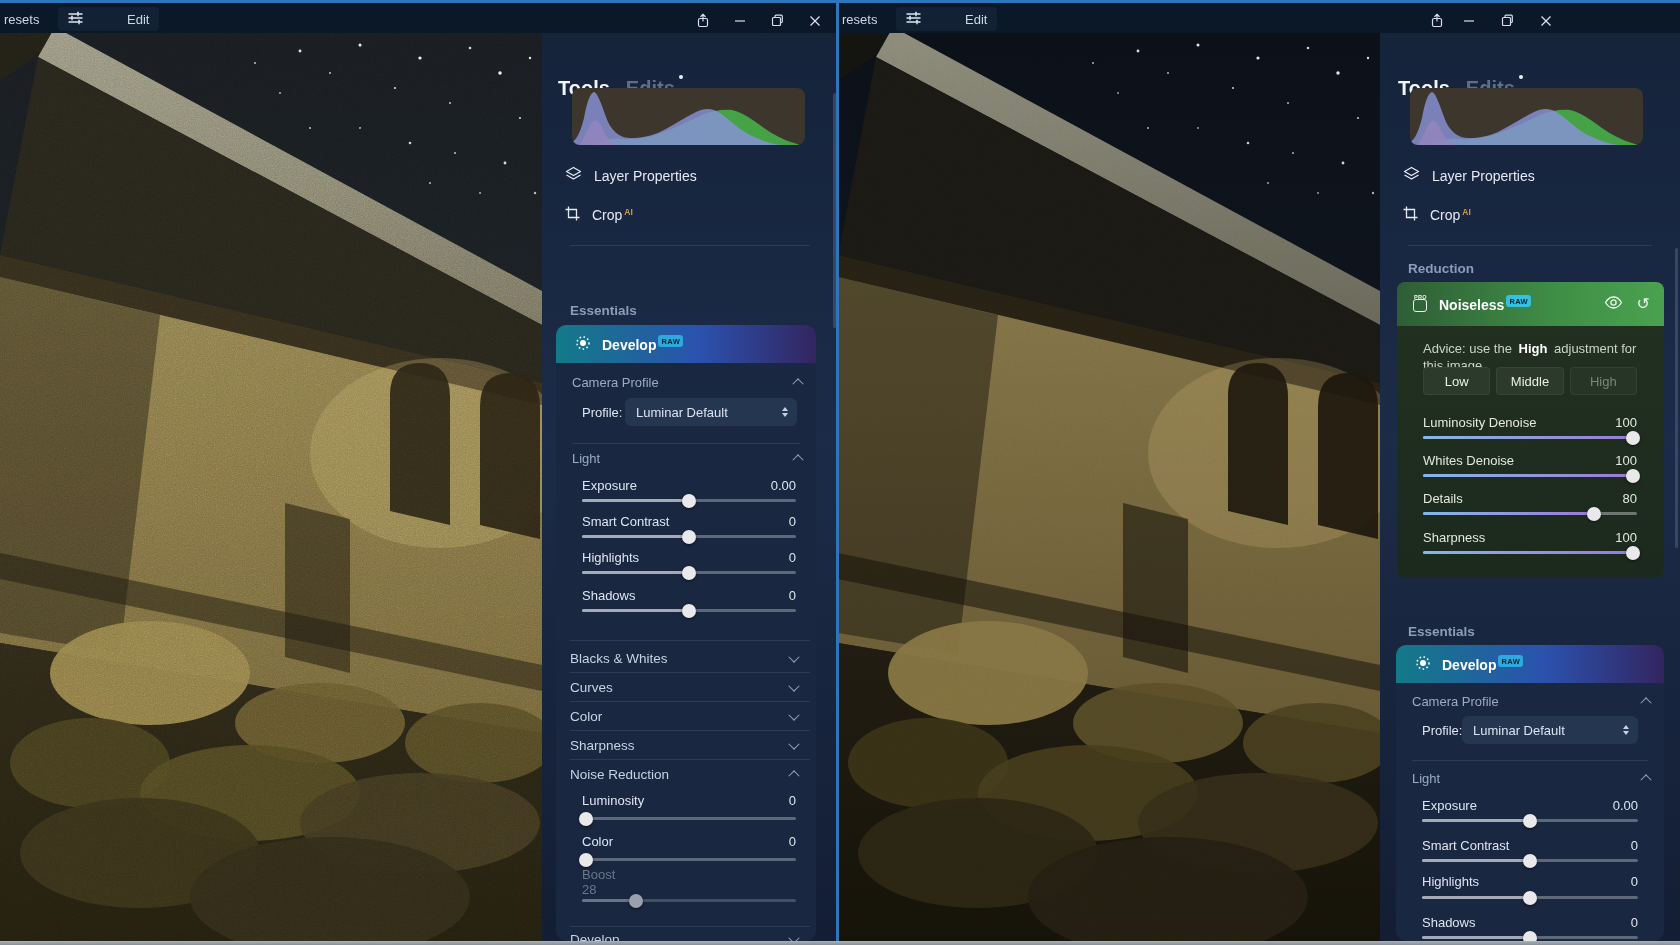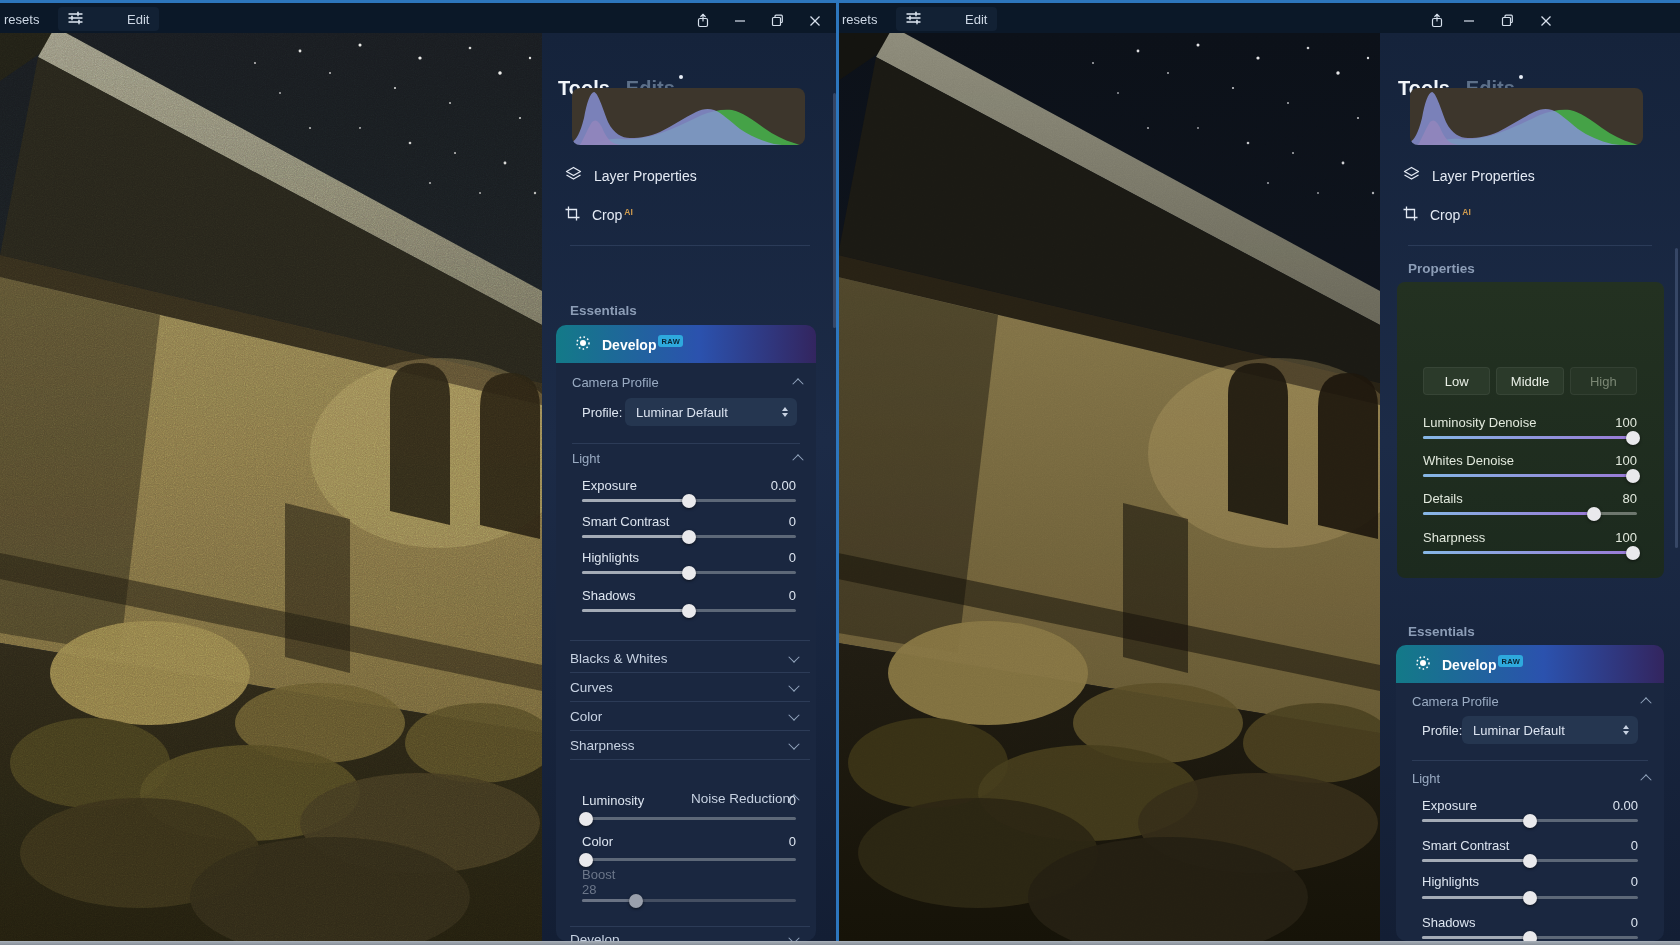--- a/index.html
+++ b/index.html
@@ -309,21 +309,21 @@
       <div class="grp" style="left:28px;right:40px;top:683px;">
         <span>Color</span>
           <span class="chev down"></span>
       </div>
       <div class="div" style="top:697px;"></div>
       <div class="grp" style="left:28px;right:40px;top:712px;">
         <span>Sharpness</span>
           <span class="chev down"></span>
       </div>
       <div class="div" style="top:726px;"></div>
-      <div class="grp" style="left:28px;right:40px;top:765px;justify-content:flex-end;">
+      <div class="grp" style="left:28px;right:40px;top:741px;">
         <span>Noise Reduction</span>
           <span class="chev up"></span>
       </div>
 
       <div class="srow" style="left:40px;right:42px;top:767px;">
         <span>Luminosity</span>
           <span>0</span>
       </div>
       <div class="track" style="left:40px;right:42px;top:784px;">
         <div class="fill" style="width:2%;"></div>
@@ -504,23 +504,44 @@
       <div class="toolrow" style="top:182px;">
         <span><svg width="15" height="15" viewBox="0 0 15 15">
               <g stroke="#e4eaf4" stroke-width="1.3" fill="none">
                 <path d="M3.5 0.5 V11.5 H14.5"></path>
                 <path d="M0.5 3.5 H11.5 V14.5"></path>
               </g>
             </svg></span>
         <span><span>Crop</span><span class="ai-badge">AI</span></span>
       </div>
       <div class="div" style="top:212px;"></div>
-      <div class="hdr" style="top:235px;">Properties</div>
+      <div class="hdr" style="top:235px;">Reduction</div>
 
       <div class="ncard" style="left:17px;width:267px;top:249px;height:296px;">
+        <div class="nhead">
+          <span class="proicon">
+            <span class="pro">PRO</span>
+              <span class="sq"></span>
+          </span>
+          <span class="ntitle"><span>Noiseless</span><span class="badge" style="background:#35c0e0;">RAW</span></span>
+          <span style="margin-left:auto;display:flex;align-items:center;gap:14px;">
+            <span><svg width="19" height="13" viewBox="0 0 19 13">
+                  <g stroke="#eef5ee" stroke-width="1.3" fill="none">
+                    <path d="M1.5,6.5 C4,2.2 7,1 9.5,1 C12,1 15,2.2 17.5,6.5 C15,10.8 12,12 9.5,12 C7,12 4,10.8 1.5,6.5 Z"></path>
+                    <circle cx="9.5" cy="6.5" r="2.6"></circle>
+                  </g>
+                </svg></span>
+            <span class="undo-glyph">↺</span>
+          </span>
+        </div>
+        <div class="advice" style="left:26px;right:26px;top:58px;">
+          <span>Advice: use the</span>
+          <b style="margin:0 3px;">High</b>
+          <span>adjustment for this image</span>
+        </div>
         <div class="nbtns" style="left:26px;right:27px;top:85px;">
           <div class="nbtn">
               <span>Low</span>
             </div>
           <div class="nbtn">
               <span>Middle</span>
             </div>
           <div class="nbtn dim">
               <span>High</span>
             </div>

